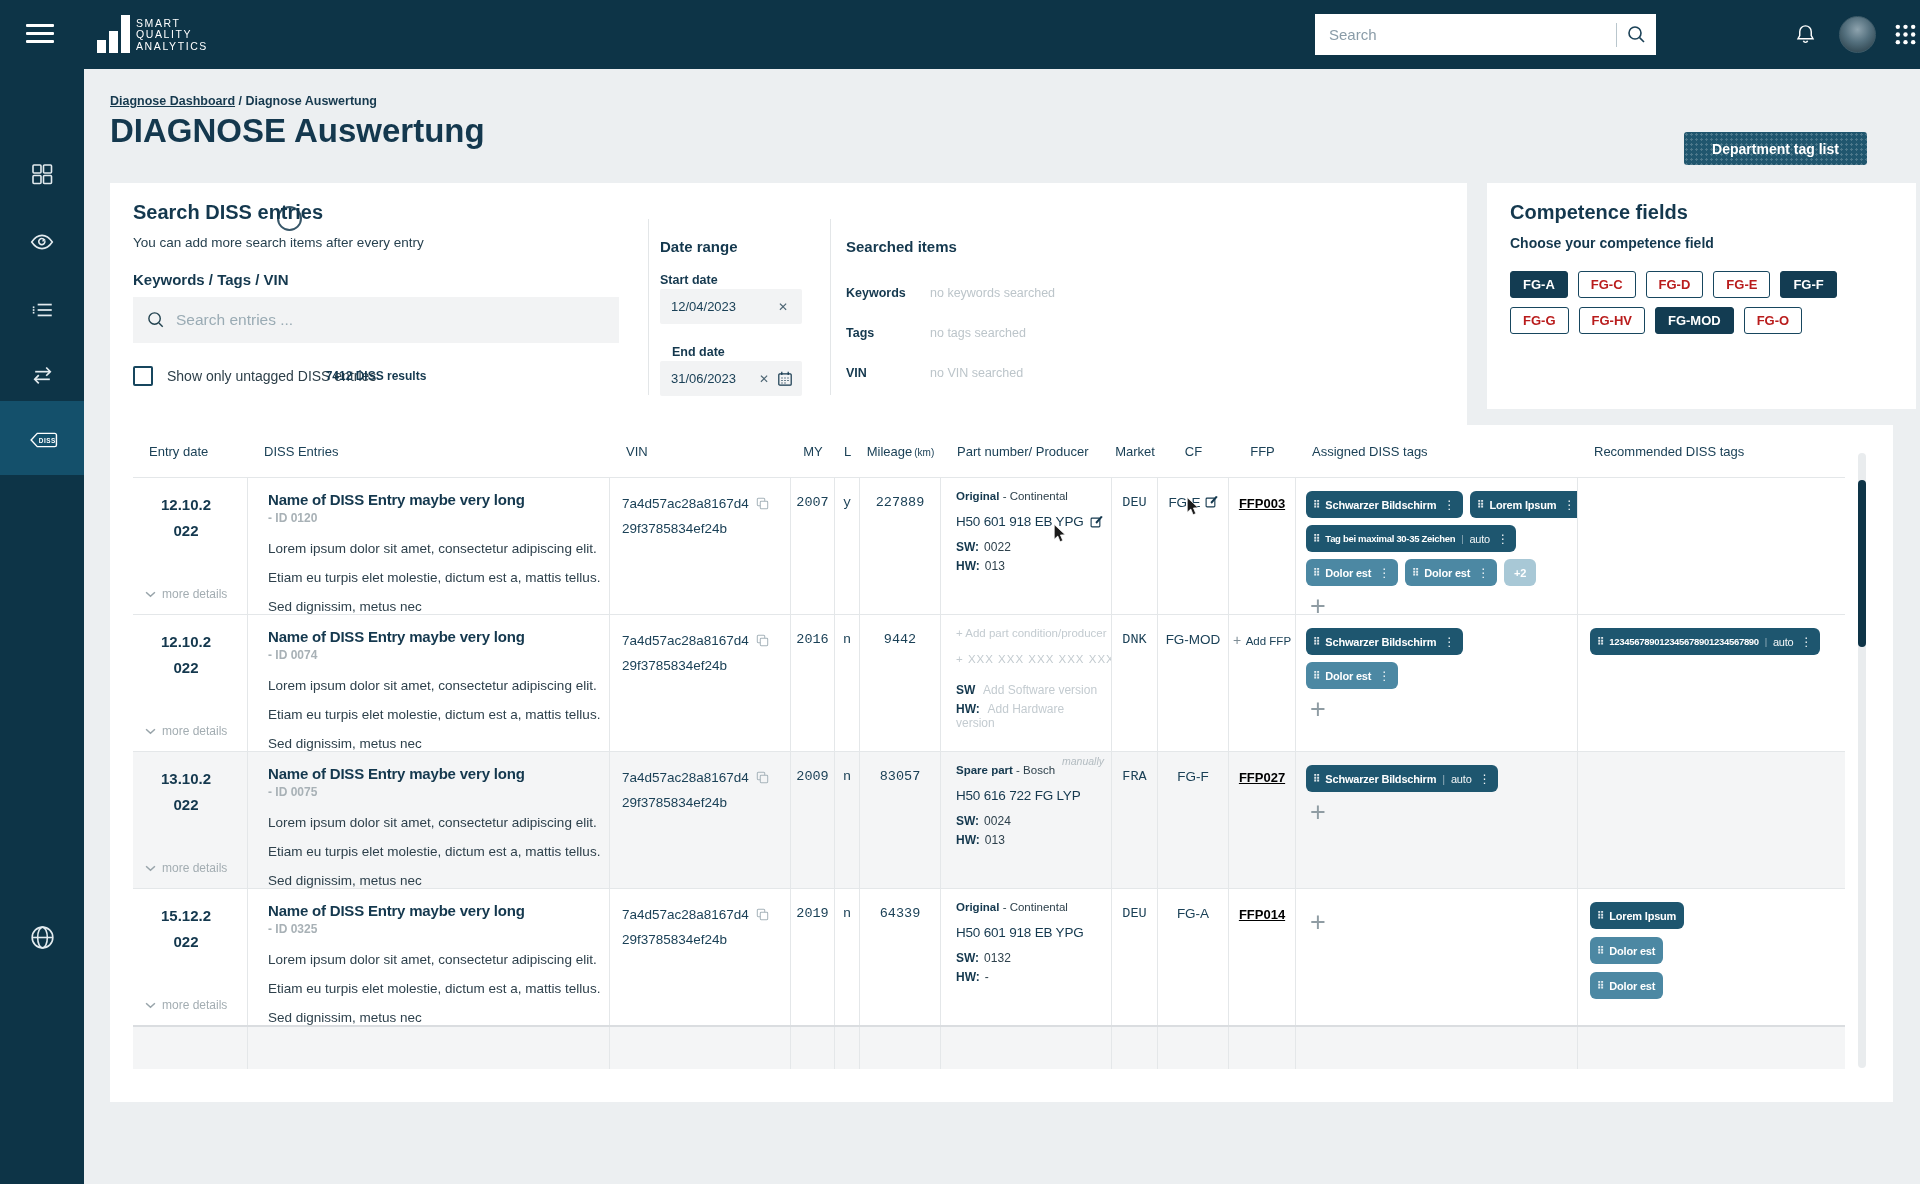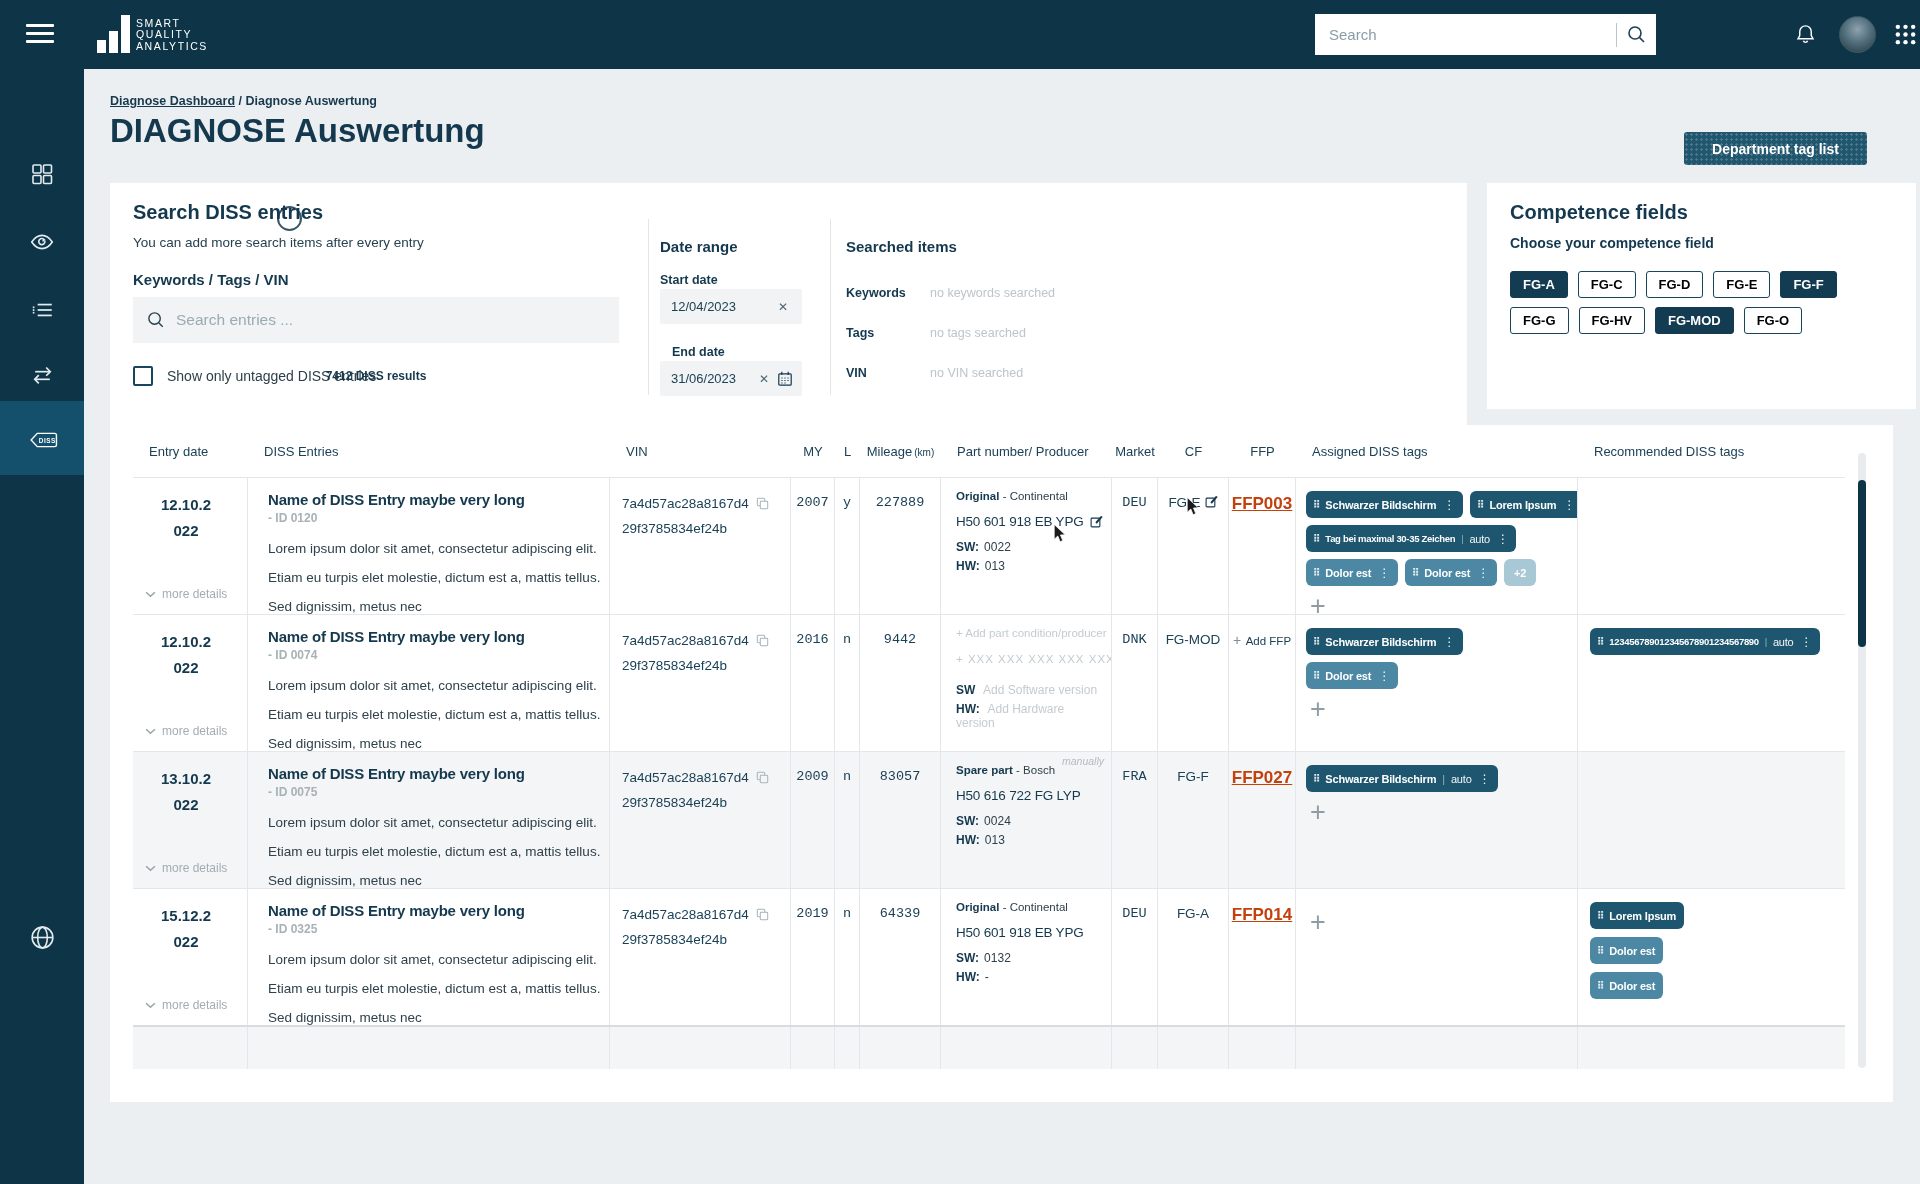--- a/index.html
+++ b/index.html
@@ -69,21 +69,21 @@
   .clearx { font-size:12px; color:#4e6674; cursor:pointer; }
   .si-title { position:absolute; left:736px; top:55px; font-size:15px; font-weight:700; color:#14384e; }
   .si-row { position:absolute; left:736px; display:flex; }
   .si-row .lb { width:84px; font-size:12.5px; font-weight:700; color:#14384e; }
   .si-row .vl { font-size:12.5px; color:#bcc5ca; }
 
   
   .cf-title { position:absolute; left:23px; top:18px; font-size:20px; font-weight:700; color:#14384e; }
   .cf-sub { position:absolute; left:23px; top:52px; font-size:14px; font-weight:700; color:#14384e; }
   .cf-chips { position:absolute; left:23px; top:88px; width:390px; display:flex; flex-wrap:wrap; gap:9px 10px; }
-  .chip { height:27px; padding:0 12px; border:1.5px solid #17465e; border-radius:3px; background:#fff; color:#000000;
+  .chip { height:27px; padding:0 12px; border:1.5px solid #17465e; border-radius:3px; background:#fff; color:#b91c1c;
           font-size:13px; font-weight:600; cursor:pointer; font-family:inherit; }
   .chip.selected { background:#133c52; border-color:#133c52; color:#fff; }
 
   
   .thead { position:absolute; left:23px; top:0; height:52px; display:grid;
            grid-template-columns:115px 362px 181px 44px 25px 81px 171px 46px 71px 67px 282px 267px; align-items:center; }
   .hcell { font-size:13px; font-weight:500; color:#1b4157; padding-left:16px; white-space:nowrap; }
   .hcell.center { text-align:center; padding-left:0; }
   .hcell .unit { font-size:10px; margin-left:2px; }
   .tbody { position:absolute; left:23px; top:52px; border-top:1px solid #e4e7e9; }
@@ -111,21 +111,21 @@
   .pswhw { margin-top:11px; font-size:12px; color:#2e414c; }
   .pswhw.hw { margin-top:5px; }
   .pswhw b { color:#14384e; margin-right:5px; }
   .ph { color:#c3cbd0; }
   .paddline { font-size:11.5px; color:#c3cbd0; white-space:nowrap; cursor:pointer; }
   .paddline.second { margin-top:14px; letter-spacing:1px; }
   .c-part .pswhw.first-empty { margin-top:18px; }
   .c-cf { padding-top:17px; text-align:center; font-size:13.5px; color:#1b4157; white-space:nowrap; }
   .cfwrap { display:inline-flex; align-items:flex-start; gap:4px; }
   .c-ffp { padding-top:16px; text-align:center; }
-  .ffplink { font-size:17px; font-weight:600; color:#c2410c; text-decoration:underline; cursor:pointer; }
+  .ffplink { font-size:13px; font-weight:600; color:#000000; text-decoration:underline; cursor:pointer; }
   .ffpadd { font-size:11.5px; color:#1b4157; cursor:pointer; white-space:nowrap; }
   .ffpadd .plus { font-size:14px; font-weight:400; color:#7e8d96; margin-right:2px; }
   .c-tags { padding:13px 4px 0 10px; }
   .tagrow { display:flex; gap:7px; margin-bottom:7px; }
   .tag { display:inline-flex; align-items:center; height:27px; padding:0 8px 0 7px; border-radius:6px; color:#fff;
          font-size:11px; font-weight:700; letter-spacing:-0.2px; gap:6px; white-space:nowrap; cursor:pointer; flex:0 0 auto; }
   .tag.dark { background:#1e566f; }
   .tag.mid { background:#4c88a3; }
   .tag.light { background:#a8c8d6; padding:0 10px; }
   .tag .handle { font-size:10px; opacity:.85; letter-spacing:-1px; }

